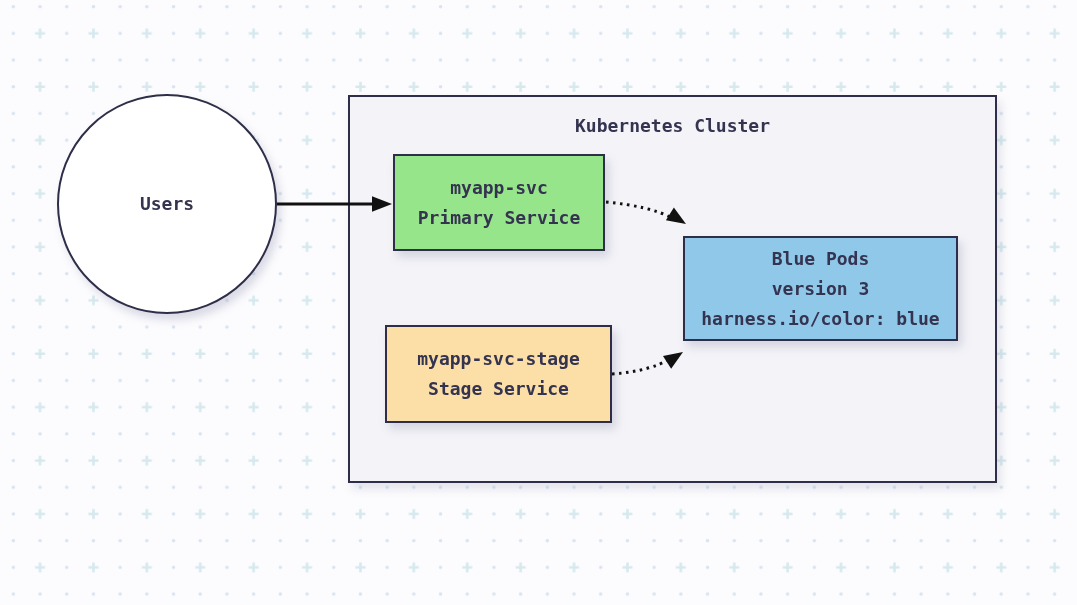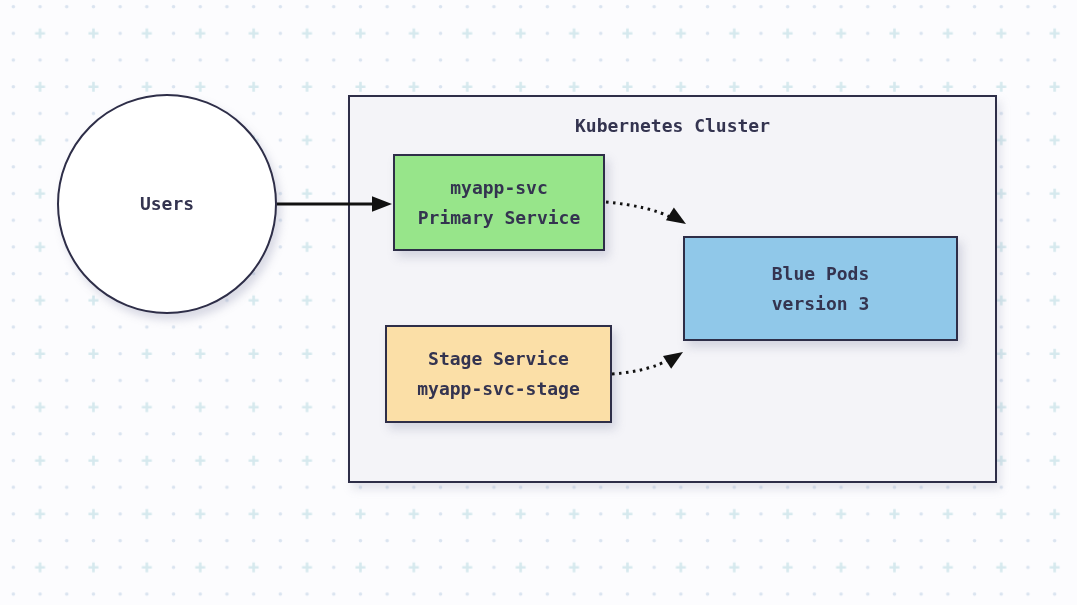--- a/index.html
+++ b/index.html
@@ -62,27 +62,28 @@
   <div class="node circle" style="background-color: rgb(255, 255, 255);">
     <div>Users</div>
   </div>
 
   <div class="node box-primary" style="background-color: rgb(151, 229, 138);">
     <div>myapp-svc</div>
     <div>Primary Service</div>
   </div>
 
   <div class="node box-stage" style="background-color: rgb(251, 223, 167);">
+    <div>myapp-svc-stage</div>
     <div>Stage Service</div>
-    <div>myapp-svc-stage</div>
   </div>
 
   <div class="node box-blue" style="background-color: rgb(144, 200, 233);">
     <div>Blue Pods</div>
     <div>version 3</div>
+    <div>harness.io/color: blue</div>
   </div>
 
   <svg class="edges" width="1077" height="605" viewBox="0 0 1077 605">
     <g>
       <line x1="277" y1="204" x2="376" y2="204" stroke-width="2.8" stroke="#111111"></line>
       <polygon points="392,204 372,196.2 372,211.8" fill="#111111"></polygon>
     </g>
     <g>
       <path d="M 606 202 C 636 205 657 210 672 218" fill="none" stroke-width="3" stroke-dasharray="2.5 4.5" stroke="#111111"></path>
       <polygon points="0,0 -19,-7.5 -19,7.5" transform="translate(686,224) rotate(32)" fill="#111111"></polygon>

